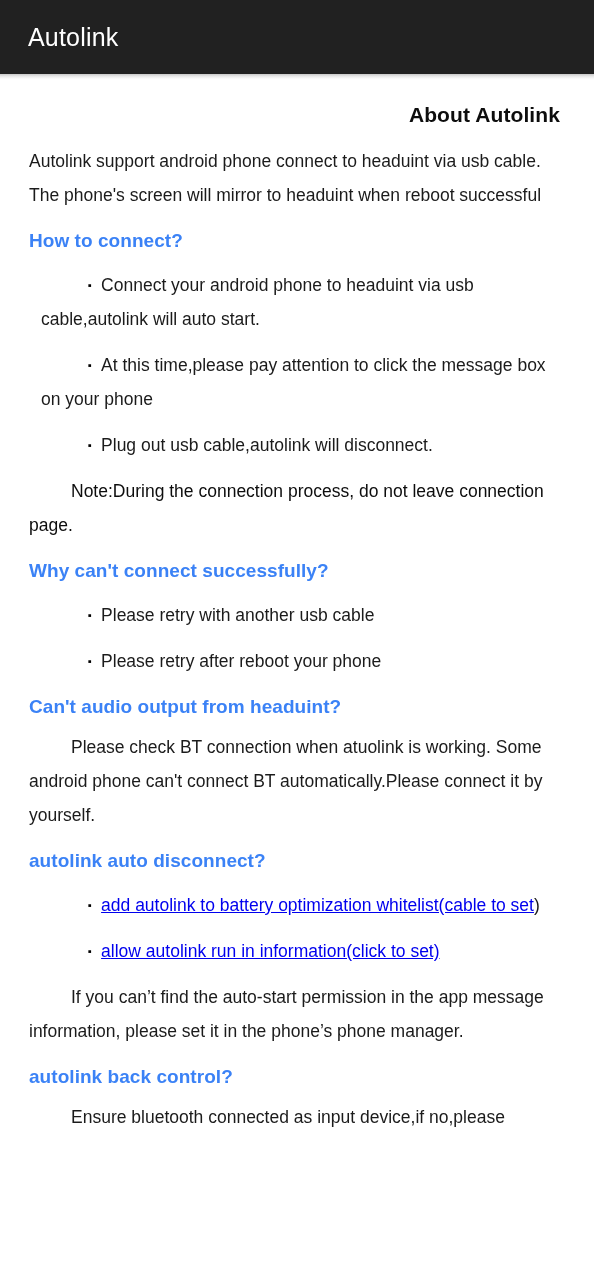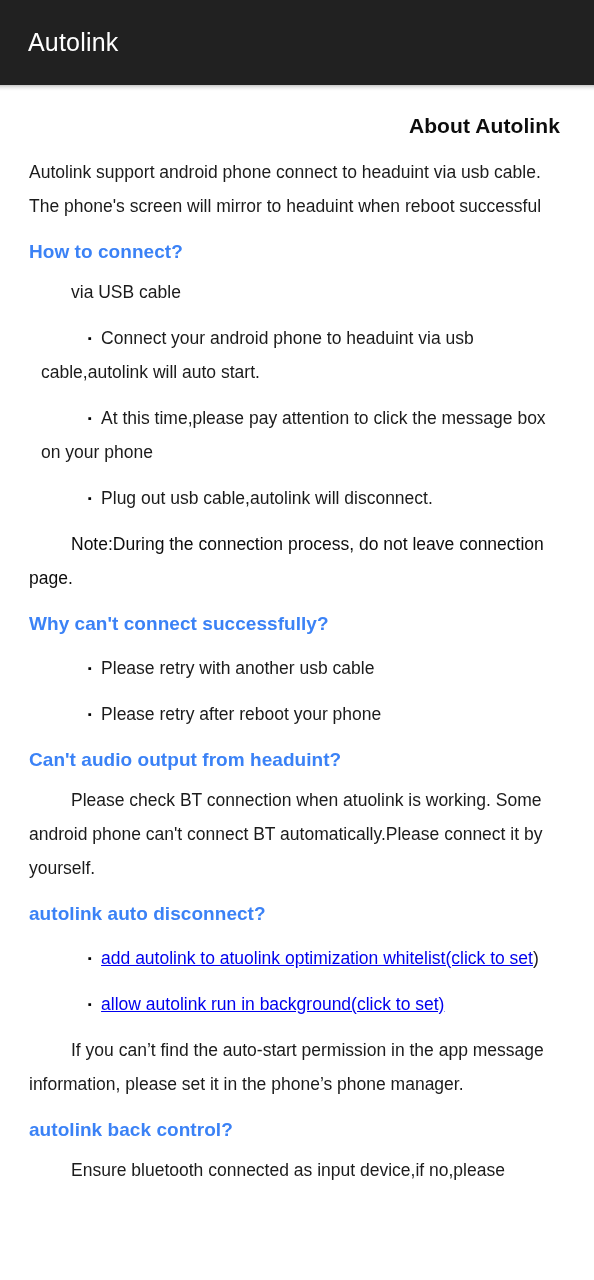--- a/index.html
+++ b/index.html
@@ -12,21 +12,21 @@
     width: 594px;
     height: 1280px;
     overflow: hidden;
     background: #ffffff;
     font-family: "Liberation Sans", sans-serif;
     -webkit-font-smoothing: antialiased;
   }
 
   
   .appbar {
-    height: 85px;
+    height: 74px;
     background: #212121;
     display: flex;
     align-items: center;
     padding-left: 28px;
     position: relative;
     z-index: 5;
   }
   .appbar-title {
     color: #ffffff;
     font-size: 25px;
@@ -124,40 +124,39 @@
 </div>
 <div class="appbar-shadow"></div>
 
 <div class="content">
 
   <div class="page-title">About Autolink</div>
 
   <p class="para">Autolink support android phone connect to headuint via usb cable. The phone's screen will mirror to headuint when reboot successful</p>
 
   <h2 class="section-heading">How to connect?</h2>
-  <p class="para indent">via USB cable</p>
   <ul class="bullets">
     <li><span class="marker">▪</span><span>Connect your android phone to headuint via usb cable,autolink will auto start.</span></li>
     <li><span class="marker">▪</span><span>At this time,please pay attention to click the message box on your phone</span></li>
     <li><span class="marker">▪</span><span>Plug out usb cable,autolink will disconnect.</span></li>
   </ul>
   <p class="para note">Note:During the connection process, do not leave connection page.</p>
 
   <h2 class="section-heading">Why can't connect successfully?</h2>
   <ul class="bullets">
     <li><span class="marker">▪</span><span>Please retry with another usb cable</span></li>
     <li><span class="marker">▪</span><span>Please retry after reboot your phone</span></li>
   </ul>
 
   <h2 class="section-heading">Can't audio output from headuint?</h2>
   <p class="para indent">Please check BT connection when atuolink is working. Some android phone can't connect BT automatically.Please connect it by yourself.</p>
 
   <h2 class="section-heading">autolink auto disconnect?</h2>
   <ul class="bullets">
-    <li><span class="marker">▪</span><a class="link" href="#">add autolink to atuolink optimization whitelist(click to set</a><span class="tail">)</span></li>
-    <li><span class="marker">▪</span><a class="link" href="#">allow autolink run in background(click to set)</a><span class="tail"></span></li>
+    <li><span class="marker">▪</span><a class="link" href="#">add autolink to battery optimization whitelist(cable to set</a><span class="tail">)</span></li>
+    <li><span class="marker">▪</span><a class="link" href="#">allow autolink run in information(click to set)</a><span class="tail"></span></li>
   </ul>
   <p class="para indent">If you can’t find the auto-start permission in the app message information, please set it in the phone’s phone manager.</p>
 
   <h2 class="section-heading">autolink back control?</h2>
   <p class="para indent">Ensure bluetooth connected as input device,if no,please</p>
 
 </div>
 
 </body></html>

